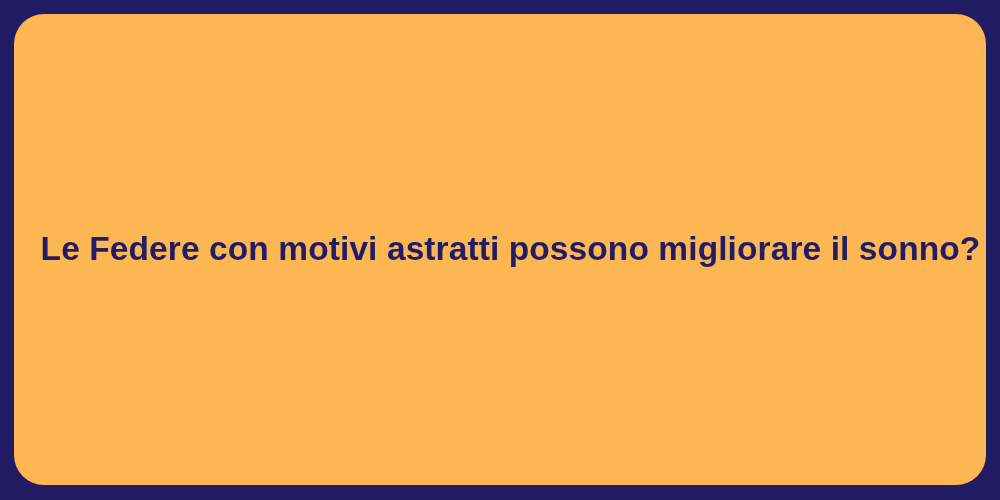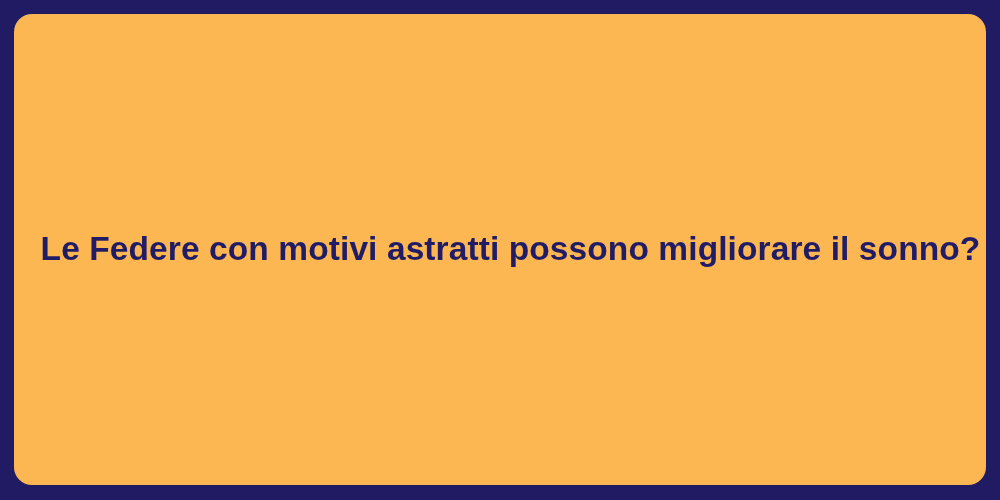--- a/index.html
+++ b/index.html
@@ -22,21 +22,21 @@
     height: 500px;
     background: #201B63;
     padding: 14px 14px 15px 14px;
   }
 
   .banner-panel {
     box-sizing: border-box;
     width: 100%;
     height: 100%;
     background: #FDB752;
-    border-radius: 18px;
+    border-radius: 30px;
     display: flex;
     align-items: center;
     justify-content: center;
     text-align: center;
   }
 
   .headline-wrap {
     width: 100%;
     padding: 0 40px;
     box-sizing: border-box;

